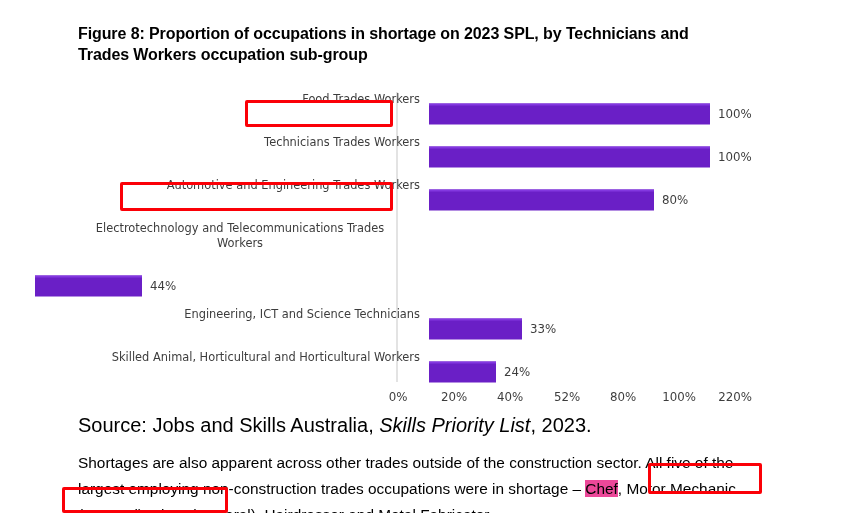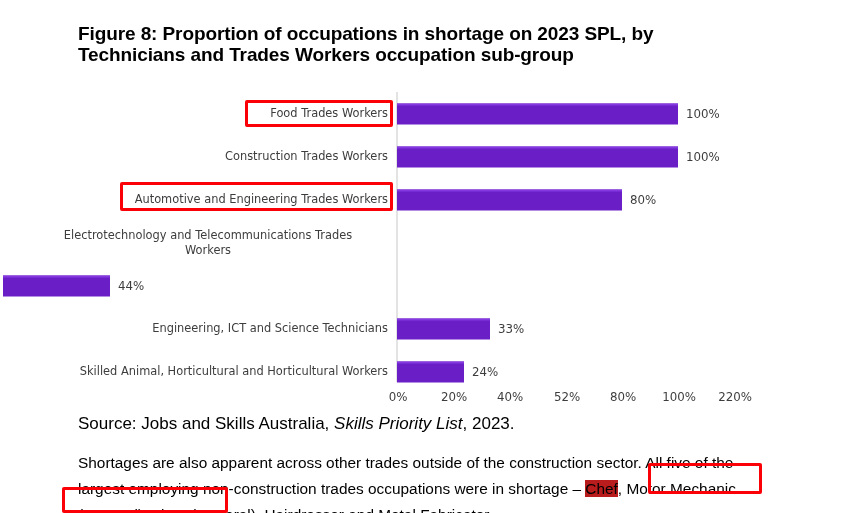--- a/index.html
+++ b/index.html
@@ -15,21 +15,21 @@
     color: #000000;
     overflow: hidden;
   }
 
   
   #figure-caption {
     position: absolute;
     left: 78px;
     top: 23px;
     width: 660px;
-    font-size: 19px;
+    font-size: 16px;
     font-weight: bold;
     line-height: 21px;
     color: #000000;
     letter-spacing: -0.1px;
   }
 
   
   #chart {
     position: absolute;
     left: 0px;
@@ -40,21 +40,22 @@
   .chart-rows {
     position: absolute;
     left: 0;
     top: 0;
     width: 864px;
   }
   .chart-row {
     position: relative;
     height: 43px;
     display: flex;
-    align-items: center;
+    align-items: flex-start;
+    margin-left: 32px;
   }
   .cat-label {
     width: 394px;
     text-align: right;
     font-family: "DejaVu Sans", sans-serif;
     font-size: 11.4px;
     line-height: 15px;
     color: #3d3d3d;
     padding-right: 6px;
     box-sizing: border-box;
@@ -110,38 +111,38 @@
     font-size: 11.8px;
     color: #3d3d3d;
     white-space: nowrap;
   }
 
   
   #source-note {
     position: absolute;
     left: 78px;
     top: 414px;
-    font-size: 17px;
+    font-size: 20px;
     color: #000000;
     white-space: nowrap;
   }
   #source-note .it { font-style: italic; }
 
   
   #body-paragraph {
     position: absolute;
     left: 78px;
     top: 450px;
     width: 700px;
     font-size: 15.4px;
     line-height: 26px;
     color: #000000;
   }
   .sel-highlight {
-    background: #b91c1c;
+    background: #ec4899;
   }
 
   
   .annot-box {
     position: absolute;
     border: 3px solid #fb0007;
     border-radius: 2px;
     box-sizing: border-box;
     background: transparent;
     pointer-events: none;
@@ -158,21 +159,21 @@
 
     <div class="chart-row">
       <div class="cat-label">Food Trades Workers</div>
       <div class="bar-zone">
         <div class="bar" style="width:281px"></div>
         <div class="bar-value" style="left:292px">100%</div>
       </div>
     </div>
 
     <div class="chart-row">
-      <div class="cat-label">Construction Trades Workers</div>
+      <div class="cat-label">Technicians Trades Workers</div>
       <div class="bar-zone">
         <div class="bar" style="width:281px"></div>
         <div class="bar-value" style="left:292px">100%</div>
       </div>
     </div>
 
     <div class="chart-row">
       <div class="cat-label">Automotive and Engineering Trades Workers</div>
       <div class="bar-zone">
         <div class="bar" style="width:225px"></div>

